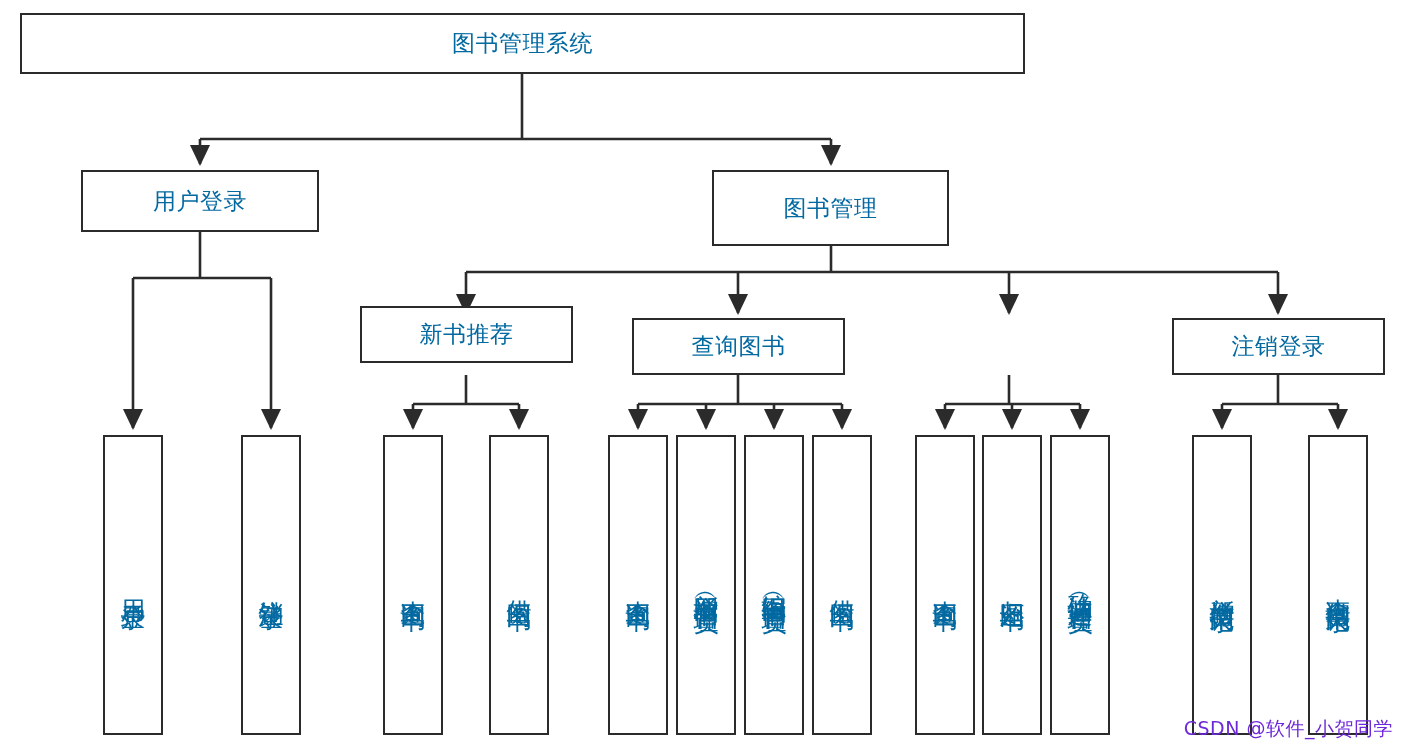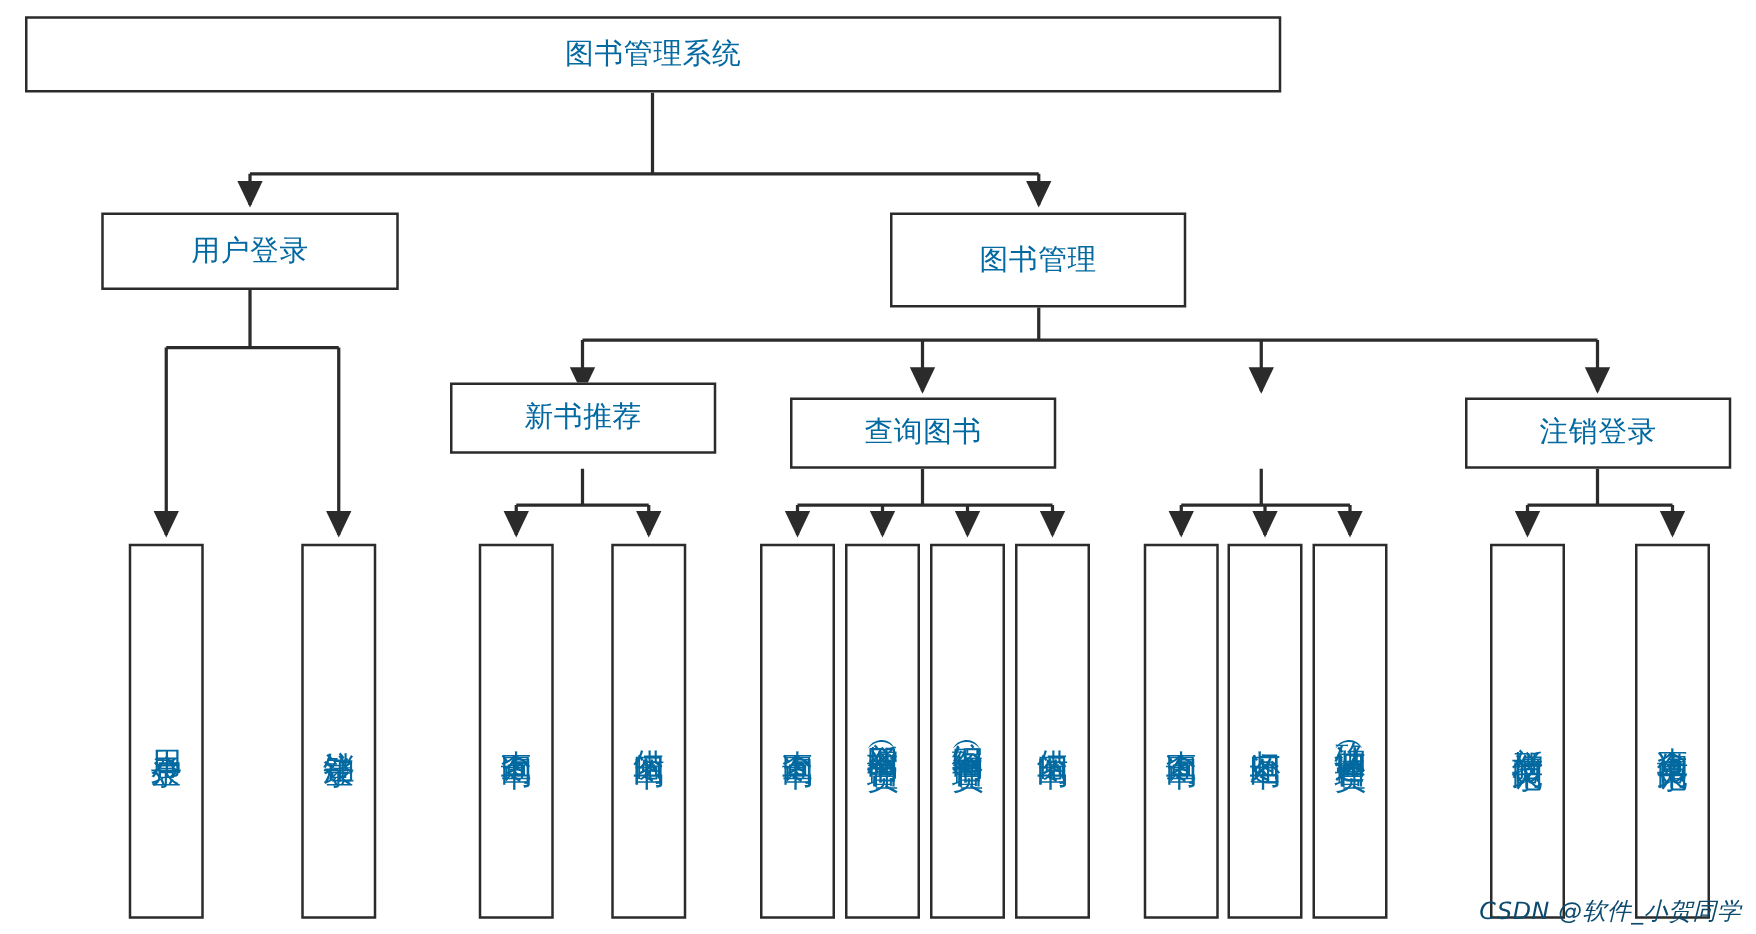--- a/index.html
+++ b/index.html
@@ -55,25 +55,24 @@
     font-size: 25px;
     letter-spacing: 2.5px;
     line-height: 1;
     max-height: 100%;
   }
   #watermark {
     position: absolute;
     right: 12px;
     bottom: 5px;
     font-size: 19px;
-    color: #0c4a6e;
+    color: #6d28d9;
     letter-spacing: 0.5px;
     white-space: nowrap;
     user-select: none;
-    font-style: italic;
   }
 </style>
 </head>
 <body>
 
 <div id="diagram-root">
 
   <svg id="connector-layer" viewBox="0 0 1405 747" width="1405" height="747" xmlns="http://www.w3.org/2000/svg">
     <defs>
       <marker id="arrowhead" markerWidth="9" markerHeight="9" refX="7.4" refY="4.5" orient="auto" markerUnits="strokeWidth">

